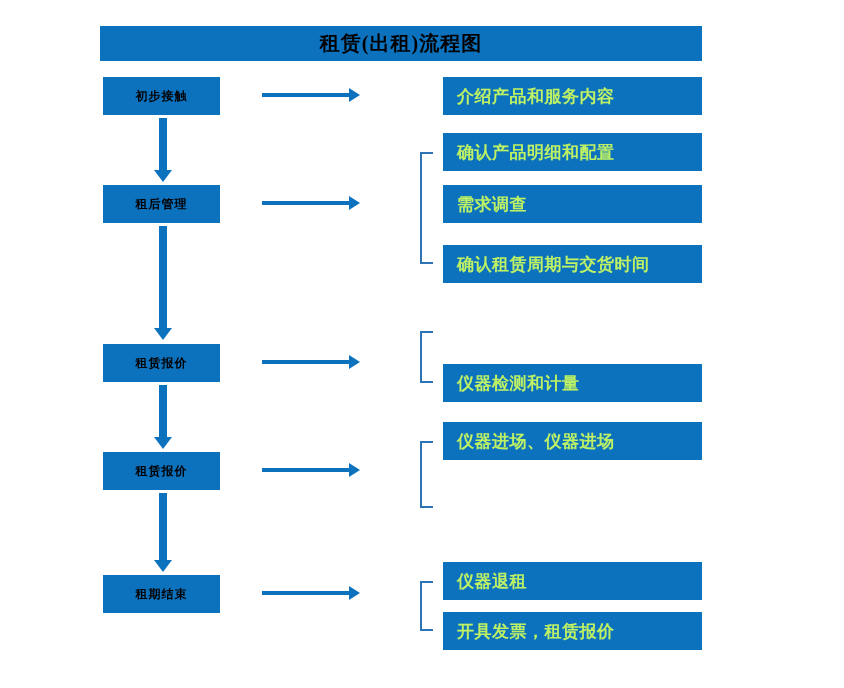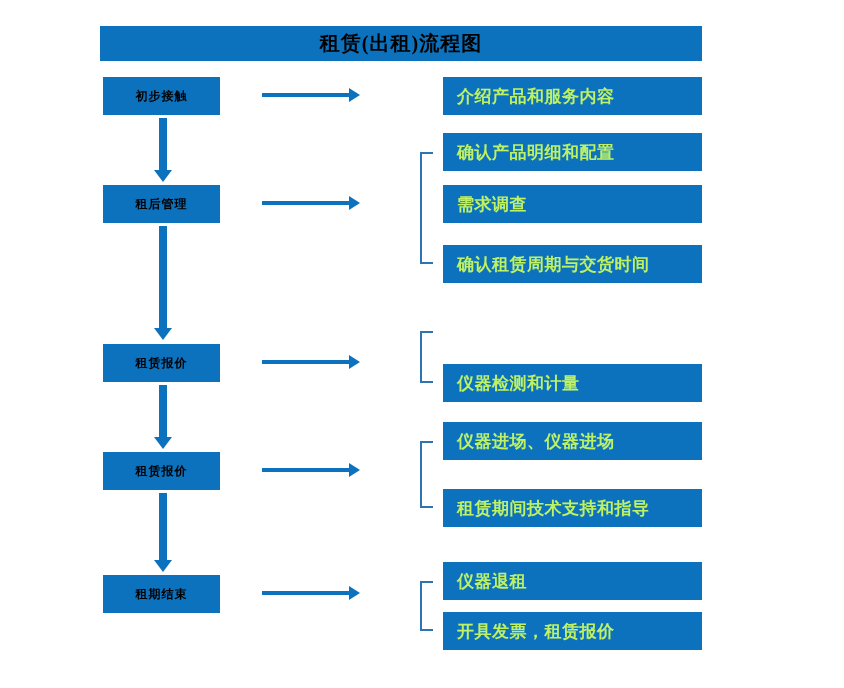--- a/index.html
+++ b/index.html
@@ -176,17 +176,16 @@
   <div class="bracket" style="top:331px;height:52px"></div>
   <div class="bracket" style="top:441px;height:67px"></div>
   <div class="bracket" style="top:581px;height:50px"></div>
 
   <div class="detail-box" style="top:77px">介绍产品和服务内容</div>
   <div class="detail-box" style="top:133px">确认产品明细和配置</div>
   <div class="detail-box" style="top:185px">需求调查</div>
   <div class="detail-box" style="top:245px">确认租赁周期与交货时间</div>
   <div class="detail-box" style="top:364px">仪器检测和计量</div>
   <div class="detail-box" style="top:422px">仪器进场、仪器进场</div>
-  <div class="detail-box" style="top:489px">租赁期间技术支持和指导</div>
   <div class="detail-box" style="top:562px">仪器退租</div>
   <div class="detail-box" style="top:612px">开具发票，租赁报价</div>
 
 </div>
 
 </body></html>

